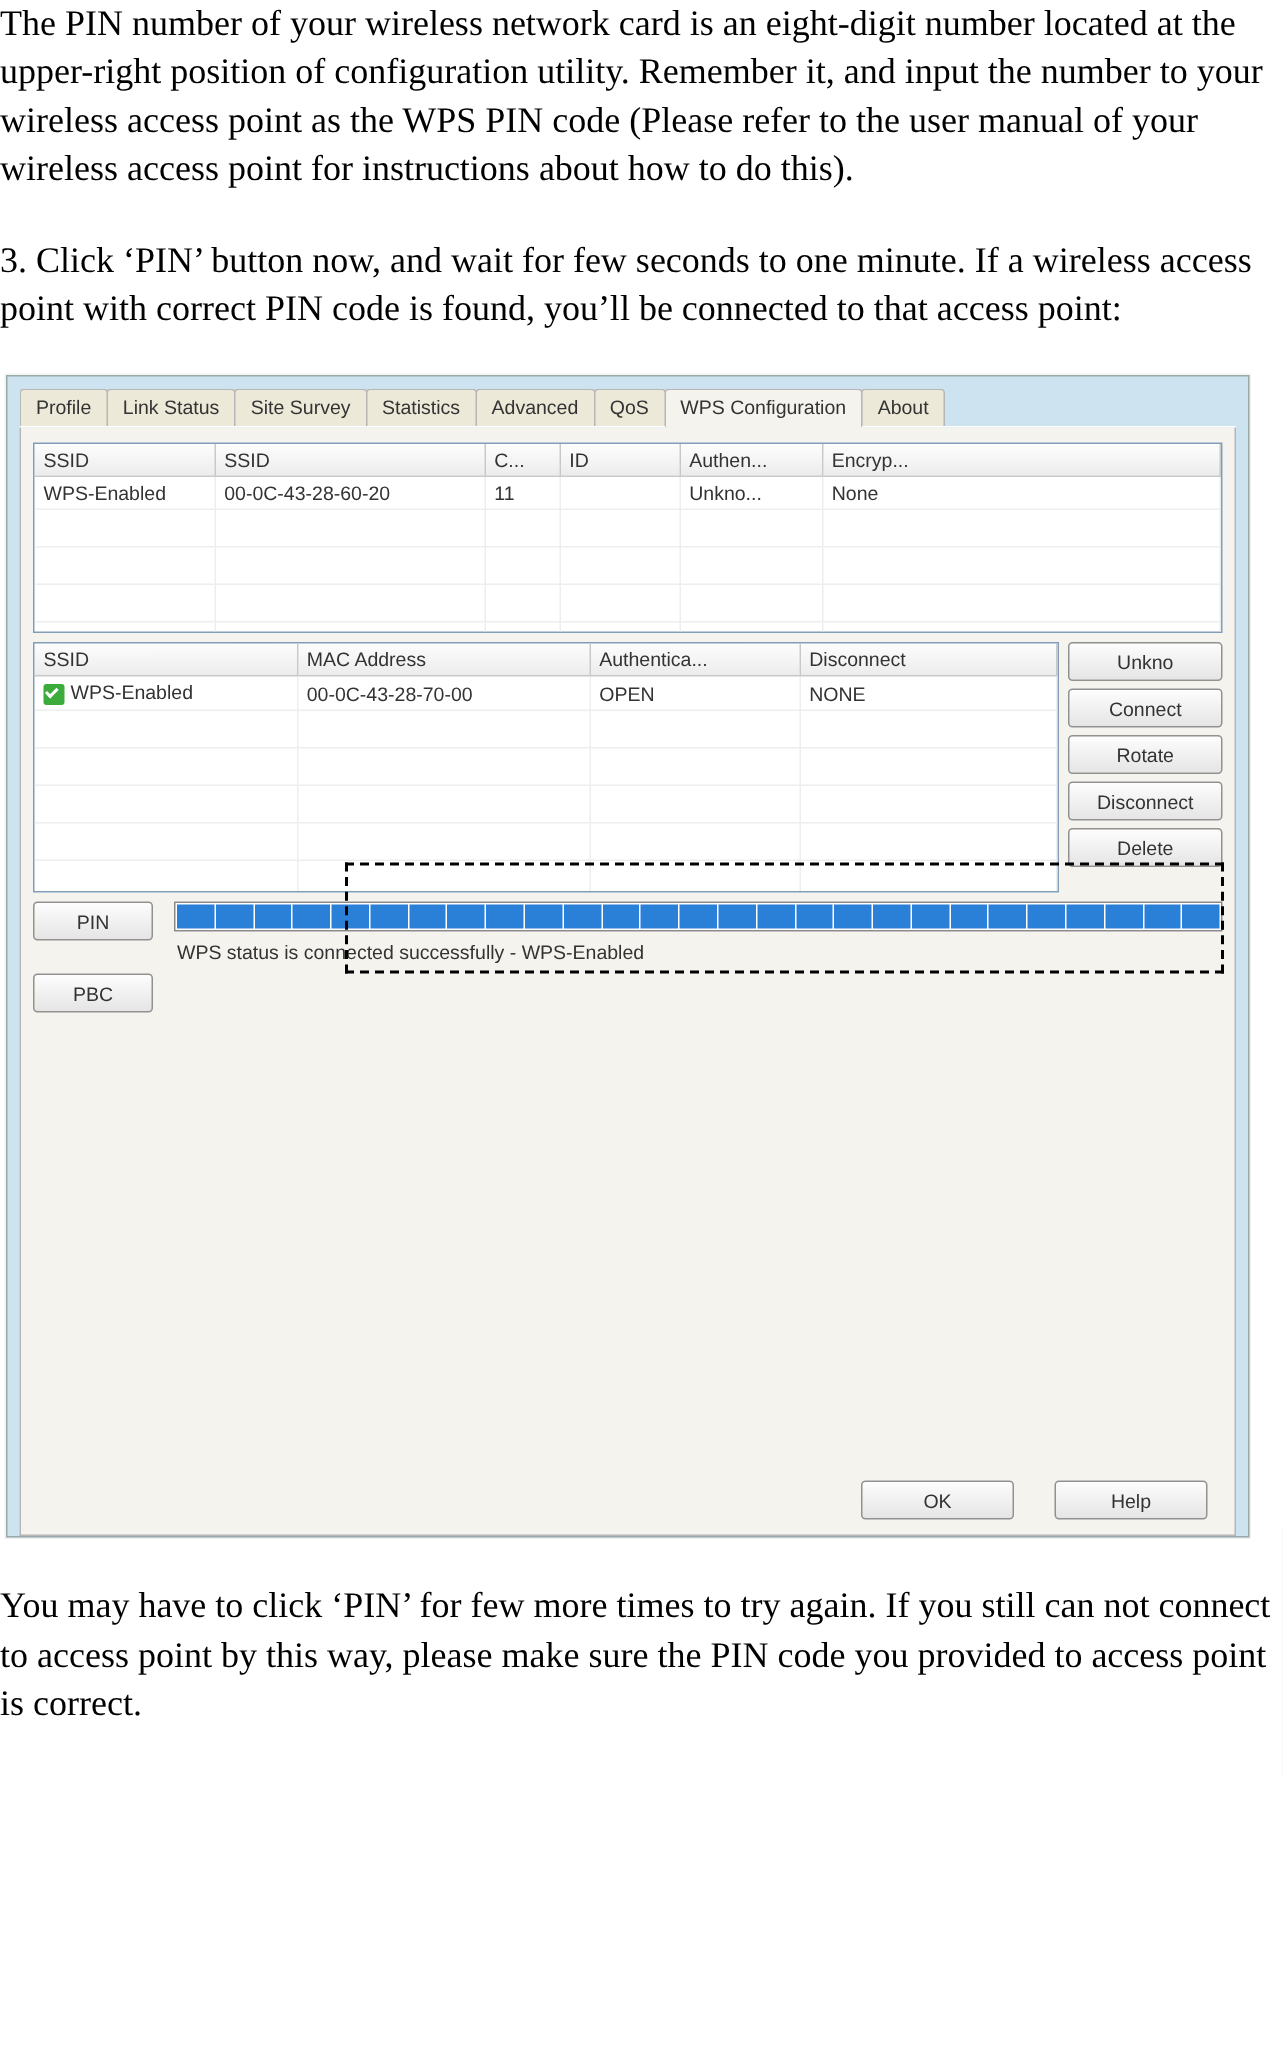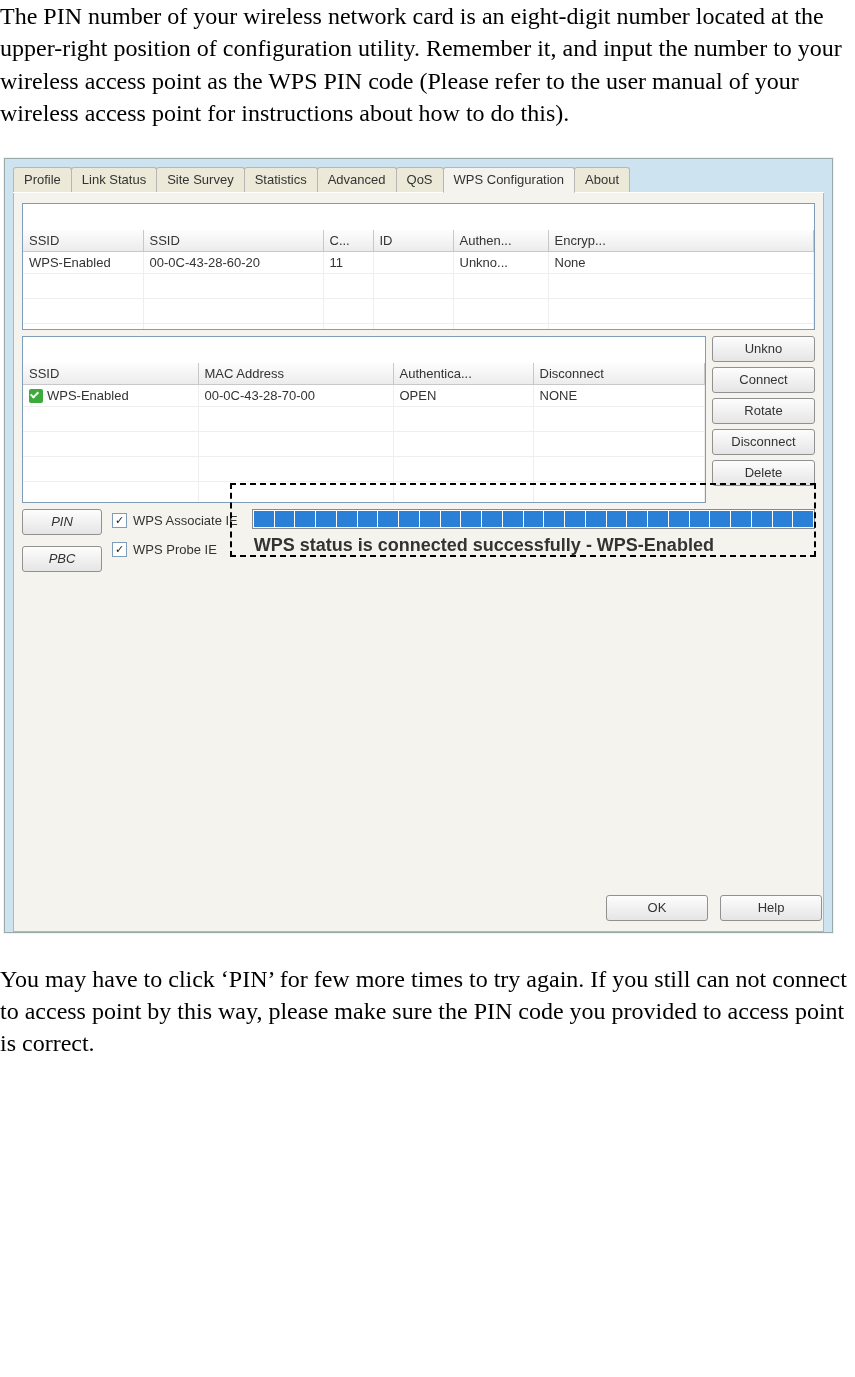--- a/index.html
+++ b/index.html
@@ -135,21 +135,20 @@
     background:#fff;
     font-size:13px;
     padding:1px 4px;
     box-sizing:border-box;
   }
 
   table.lt {
     width:100%;
     border-collapse:collapse;
     table-layout:fixed;
-    margin-top:26px;
   }
   .lt th {
     text-align:left;
     font-weight:normal;
     padding:3px 6px;
     background:linear-gradient(#fdfdfd,#ececec);
     border:1px solid #c8c8c8;
     border-top:none;
     border-left:none;
     font-size:13px;
@@ -188,21 +187,21 @@
     transform-origin:center;
     top:1px;
   }
 
   .bottom-controls{
     display:flex;
     gap:10px;
     align-items:flex-start;
     margin-top:4px;
   }
-  .pin-pbc-col{ display:flex; flex-direction:column; gap:11px;font-style:italic;}
+  .pin-pbc-col{ display:flex; flex-direction:column; gap:22px;}
   .chk-col{ display:flex; flex-direction:column; gap:14px; padding-top:4px;}
   .chk{ display:flex; align-items:center; gap:6px; font-size:13px;}
   .chkbox{
     width:13px;height:13px;border:1px solid #7f9db9;background:#fff;display:inline-flex;align-items:center;justify-content:center;
   }
   .chkbox.checked::after{
     content:"✓"; font-size:11px; line-height:1; color:#1a1a1a;
   }
 
   .progress-holder{
@@ -218,44 +217,44 @@
     padding:1px;
     box-sizing:border-box;
     overflow:hidden;
   }
   .progress .seg{
     flex:1;
     background:#2a7fd7;
   }
   .status-line{
     margin-top:6px;
-    font-size:18px;
+    font-size:13px;
     color:#333;
     padding-left:2px;
-    font-weight:bold;
   }
 
   .dashed-callout{
     position:absolute;
     border:2px dashed #000;
     pointer-events:none;
   }
 
   .footer-btns{
     position:absolute;
-    bottom:10px; right:1px;
-    display:flex; gap:12px;
+    bottom:10px; right:18px;
+    display:flex; gap:27px;
   }
   .footer-btns .btn{ width:100px; }
 </style>
 </head>
 <body>
 
 <div class="doc-text">
   <p>The PIN number of your wireless network card is an eight-digit number located at the upper-right position of configuration utility. Remember it, and input the number to your wireless access point as the WPS PIN code (Please refer to the user manual of your wireless access point for instructions about how to do this).</p>
+  <p>3. Click ‘PIN’ button now, and wait for few seconds to one minute. If a wireless access point with correct PIN code is found, you’ll be connected to that access point:</p>
 </div>
 
 <div class="app-window">
 
   <div class="tabs">
     <div class="tab-row">
       <div class="tab">Profile</div>
       <div class="tab">Link Status</div>
       <div class="tab">Site Survey</div>
       <div class="tab">Statistics</div>
@@ -394,30 +393,20 @@
           <div class="btn">Disconnect</div>
           <div class="btn">Delete</div>
         </div>
       </div>
 
       <div class="bottom-controls">
         <div class="pin-pbc-col">
           <div class="btn wide">PIN</div>
           <div class="btn wide">PBC</div>
         </div>
-        <div class="chk-col">
-          <label class="chk">
-            <span class="chkbox checked"></span>
-            <span>WPS Associate IE</span>
-          </label>
-          <label class="chk">
-            <span class="chkbox checked"></span>
-            <span>WPS Probe IE</span>
-          </label>
-        </div>
         <div class="progress-holder">
           <div class="progress">
             <div class="seg"></div>
               <div class="seg"></div>
               <div class="seg"></div>
               <div class="seg"></div>
               <div class="seg"></div>
             <div class="seg"></div>
               <div class="seg"></div>
               <div class="seg"></div>

